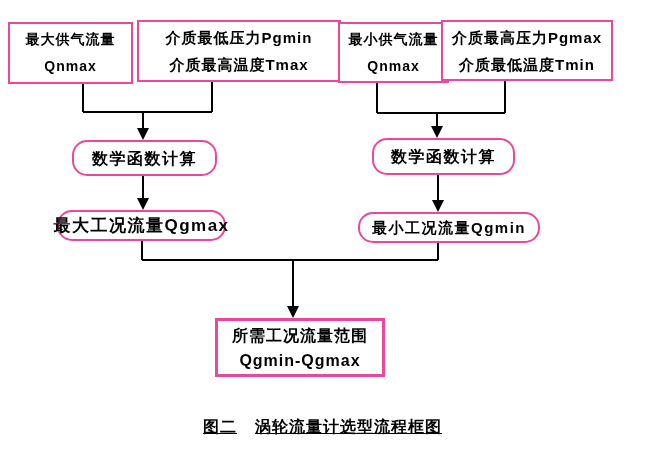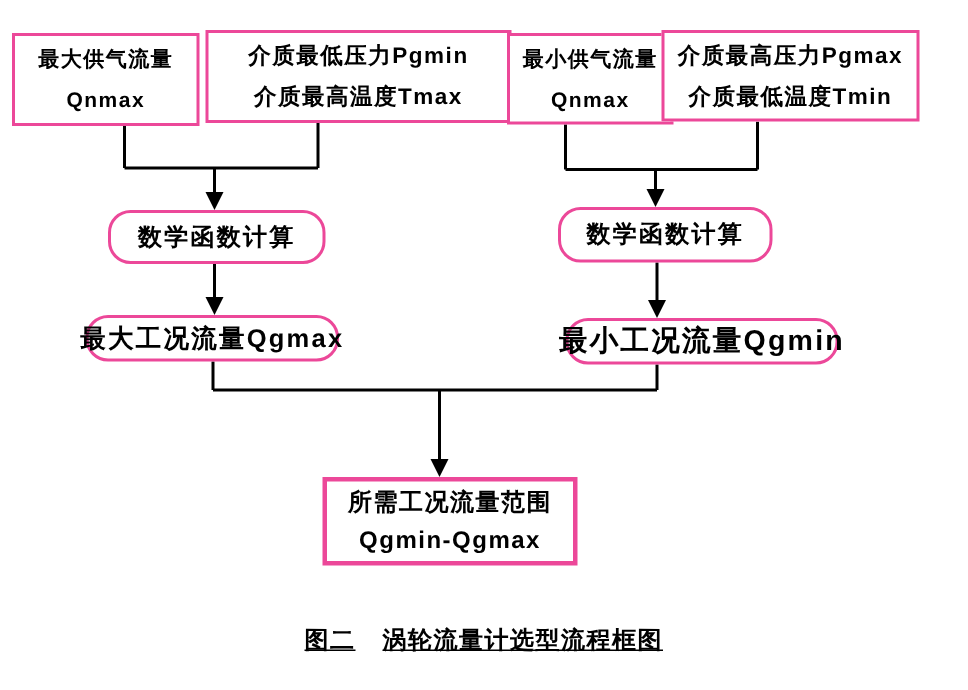--- a/index.html
+++ b/index.html
@@ -40,21 +40,21 @@
   .node .line { line-height: 27px; white-space: nowrap; }
   .node.single { letter-spacing: 1.5px; border-radius: 15px; }
   .node.thick { border-width: 3px; }
   .n-qnmax  { left: 8px;   top: 22px;  width: 125px; height: 62px; font-size: 14px; }
   .n-pgmin  { left: 137px; top: 20px;  width: 204px; height: 62px; font-size: 15px; }
   .n-qnmin  { left: 318px; top: 22px;  width: 111px; height: 61px; font-size: 14px; margin-left: 20px; }
   .n-pgmax  { left: 441px; top: 20px;  width: 172px; height: 61px; font-size: 15px; }
   .n-mathl  { left: 72px;  top: 140px; width: 145px; height: 36px; font-size: 16px; }
   .n-mathr  { left: 372px; top: 138px; width: 143px; height: 37px; font-size: 16px; }
   .n-qgmax  { left: 57px;  top: 210px; width: 169px; height: 31px; font-size: 17px; }
-  .n-qgmin  { left: 358px; top: 212px; width: 182px; height: 31px; font-size: 19px; margin-left: 19px; }
+  .n-qgmin  { left: 358px; top: 212px; width: 182px; height: 31px; font-size: 15px; }
   .n-result { left: 215px; top: 318px; width: 170px; height: 59px; font-size: 16px; }
   .n-result .line { line-height: 25px; }
   .caption {
     position: absolute;
     left: 0;
     top: 417px;
     width: 645px;
     text-align: center;
     font-size: 16px;
     font-weight: bold;

